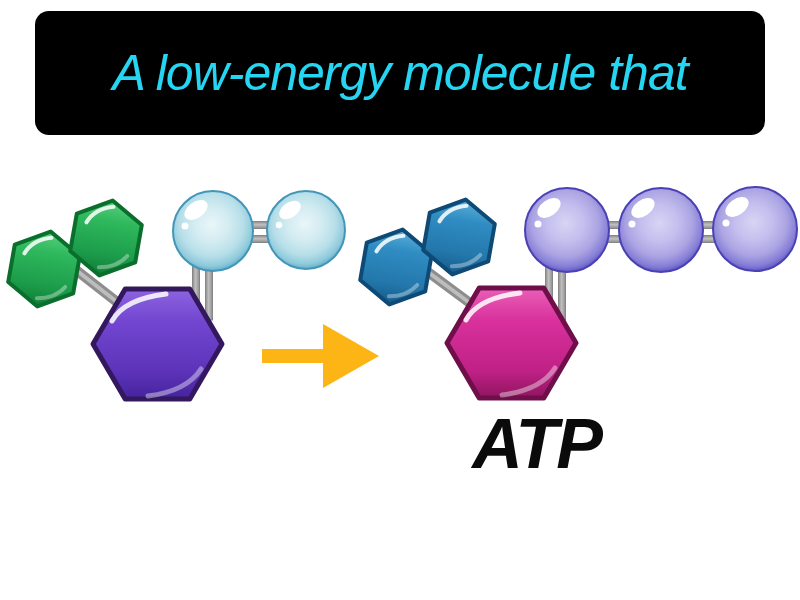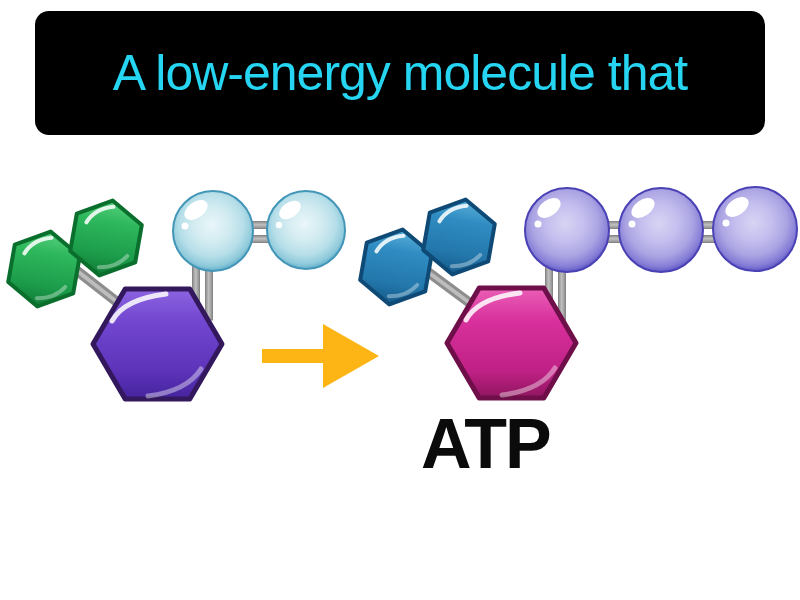--- a/index.html
+++ b/index.html
@@ -1,30 +1,30 @@
 <!DOCTYPE html>
 <html><head>
 <meta charset="utf-8">
 <style>
   html,body{margin:0;padding:0;background:#ffffff;}
   #page{position:relative;width:800px;height:560px;background:#ffffff;overflow:hidden;
-        font-family:"Liberation Sans", sans-serif;}
+        font-family:"Liberation Sans", sans-serif;font-style:italic;}
   #title-banner{
     position:absolute;left:35px;top:11px;width:730px;height:124px;
     background:#000000;border-radius:14px;
     display:flex;flex-direction:column;align-items:center;justify-content:center;
     text-align:center;
   }
   .title-line{
     color:#26d5f1;font-size:50px;line-height:57px;letter-spacing:-1px;
     white-space:nowrap;
   }
   #diagram-svg{position:absolute;left:0;top:0;}
   #atp-label{
-    position:absolute;left:421px;top:404px;width:180px;text-align:left;
+    position:absolute;left:421px;top:404px;width:180px;text-align:right;
     color:#0b0b0b;font-weight:bold;font-size:70px;letter-spacing:-2px;
     font-family:"Liberation Sans", sans-serif;
   }
 </style>
 </head>
 <body>
 
 <div id="page">
 
   <div id="title-banner">

